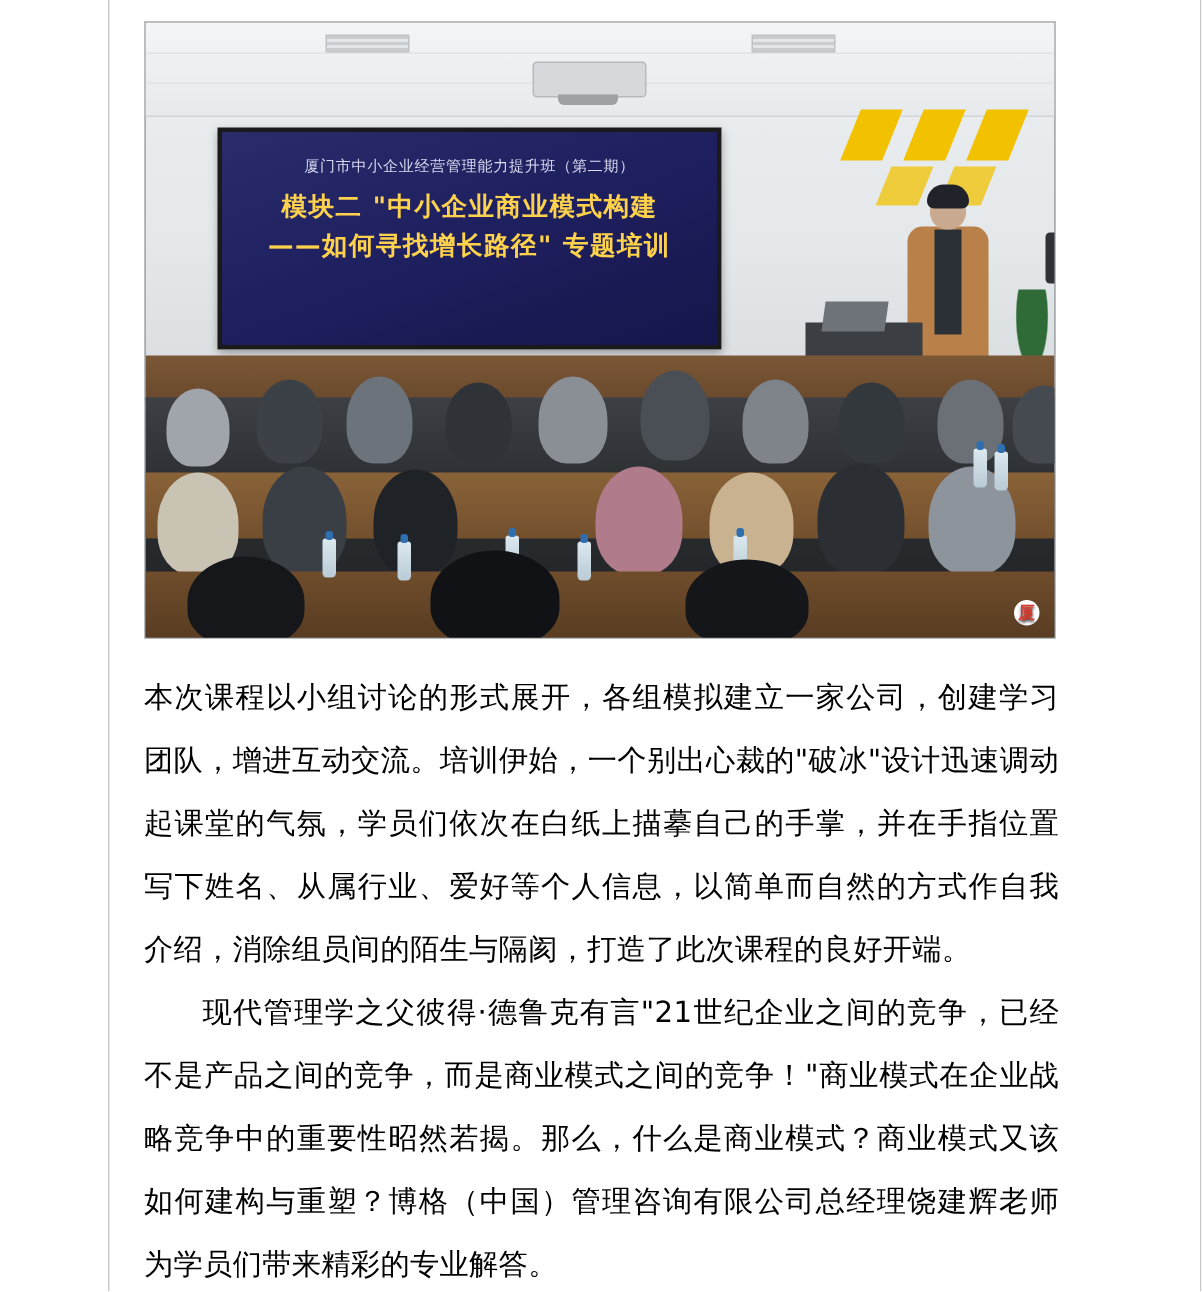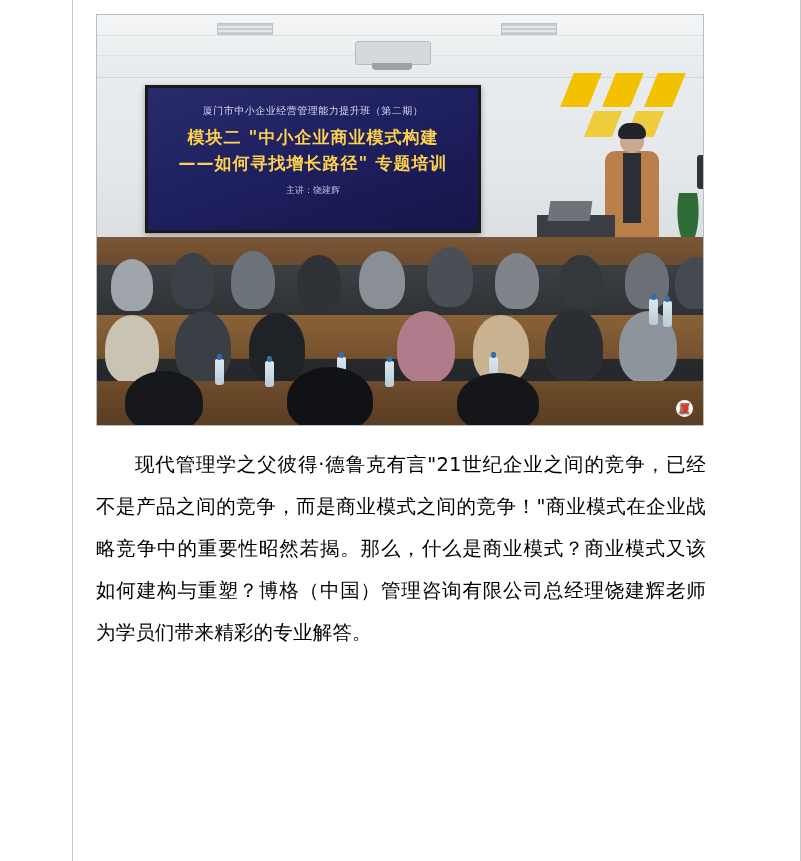--- a/index.html
+++ b/index.html
@@ -272,21 +272,20 @@
       <div class="chev" style="left:470px; top:58px; width:28px; height:34px;"></div>
       <div class="chev" style="left:512px; top:58px; width:28px; height:34px;"></div>
       <div class="chev" style="left:554px; top:58px; width:28px; height:34px;"></div>
       <div class="chev" style="left:492px; top:96px; width:28px; height:26px; opacity:.75;"></div>
       <div class="chev" style="left:534px; top:96px; width:28px; height:26px; opacity:.75;"></div>
 
       <div class="screen">
         <div class="slide-line slide-l1">厦门市中小企业经营管理能力提升班（第二期）</div>
         <div class="slide-line slide-l2">模块二 "中小企业商业模式构建</div>
         <div class="slide-line slide-l3">——如何寻找增长路径" 专题培训</div>
-        <div class="slide-line slide-l4">主讲：饶建辉</div>
       </div>
 
       <div class="wall-box"></div>
       <div class="plant"></div>
 
       <div class="speaker-coat"></div>
       <div class="speaker-inner"></div>
       <div class="speaker-head"></div>
       <div class="speaker-hair"></div>
 
@@ -331,17 +330,18 @@
       <div class="person" style="left:28px;  top:356px; width:78px; height:60px; background:#15171a;"></div>
       <div class="person" style="left:190px; top:352px; width:86px; height:64px; background:#101215;"></div>
       <div class="person" style="left:360px; top:358px; width:82px; height:58px; background:#14161a;"></div>
 
       <div class="wm">
         <span class="wm-logo">厦</span>
       </div>
     </div>
 
     <div class="body-text">
+      <p class="para">本次课程以小组讨论的形式展开，各组模拟建立一家公司，创建学习团队，增进互动交流。培训伊始，一个别出心裁的"破冰"设计迅速调动起课堂的气氛，学员们依次在白纸上描摹自己的手掌，并在手指位置写下姓名、从属行业、爱好等个人信息，以简单而自然的方式作自我介绍，消除组员间的陌生与隔阂，打造了此次课程的良好开端。</p>
       <p class="para indent">现代管理学之父彼得·德鲁克有言"21世纪企业之间的竞争，已经不是产品之间的竞争，而是商业模式之间的竞争！"商业模式在企业战略竞争中的重要性昭然若揭。那么，什么是商业模式？商业模式又该如何建构与重塑？博格（中国）管理咨询有限公司总经理饶建辉老师为学员们带来精彩的专业解答。</p>
     </div>
 
   </div>
 </div>
 
 </body></html>

